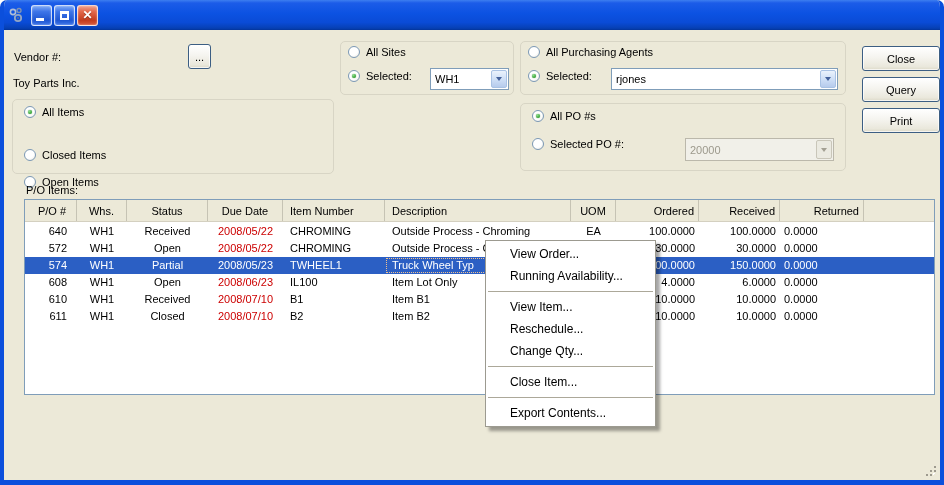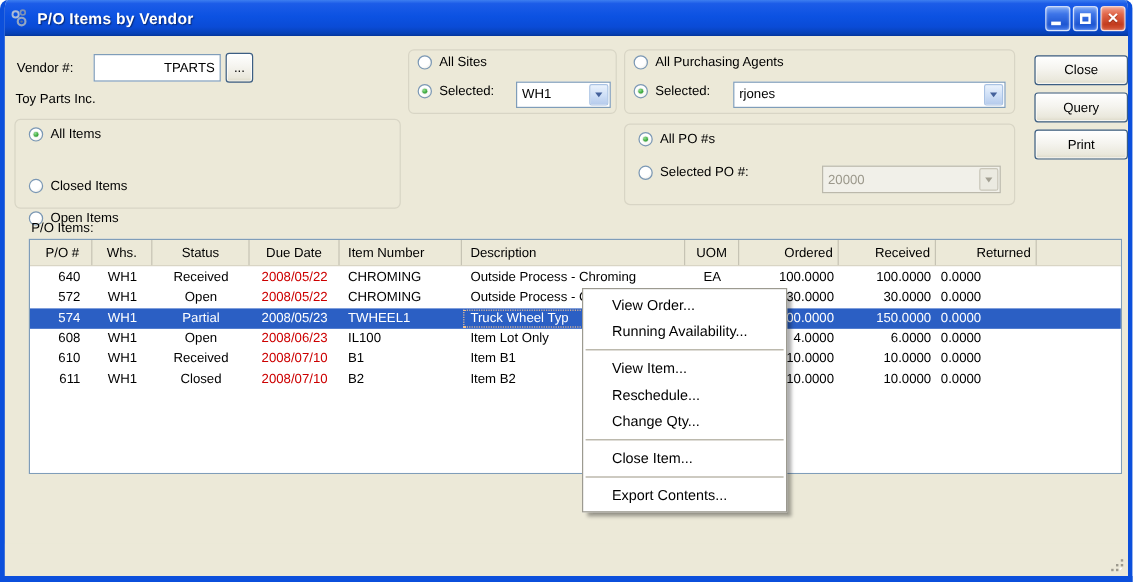--- a/index.html
+++ b/index.html
@@ -132,36 +132,34 @@
 
 <div id="window">
 
   <div class="titlebar">
     <svg class="title-icon" viewBox="0 0 18 18">
       <circle cx="5" cy="6" r="2.6" fill="none" stroke="#AEBCD6" stroke-width="1.6"></circle>
       <circle cx="11" cy="4.5" r="2" fill="none" stroke="#7E92B4" stroke-width="1.4"></circle>
       <circle cx="10" cy="12" r="3.2" fill="none" stroke="#93A6C4" stroke-width="1.8"></circle>
       <circle cx="10" cy="12" r="1" fill="#5E7296"></circle>
     </svg>
-    <div class="title-text">P/O Items by Vendor</div>
     <div class="winbtns">
       <div class="winbtn">
           <span class="glyph-min"></span>
         </div>
       <div class="winbtn">
           <span class="glyph-max"></span>
         </div>
       <div class="winbtn close">
           <span class="glyph-close">✕</span>
         </div>
     </div>
   </div>
 
   <div class="label" style="left:10px; top:51px;">Vendor #:</div>
-  <input class="textbox" style="left: 74px; top: 45px; width: 106px; height: 23px; text-align: right;" value="TPARTS">
   <button class="xp-btn browse-btn" style="left:184px; top:44px;">...</button>
   <div class="label" style="left:9px; top:77px;">Toy Parts Inc.</div>
 
   <div class="groupbox" style="left:8px; top:99px; width:322px; height:75px;"></div>
   <div class="radio checked" style="left:20px; top:106px;">
     <span class="dot"></span>
     <span>All Items</span>
   </div>
   <div class="radio" style="left:20px; top:128px;margin-top:48px;">
     <span class="dot"></span>

